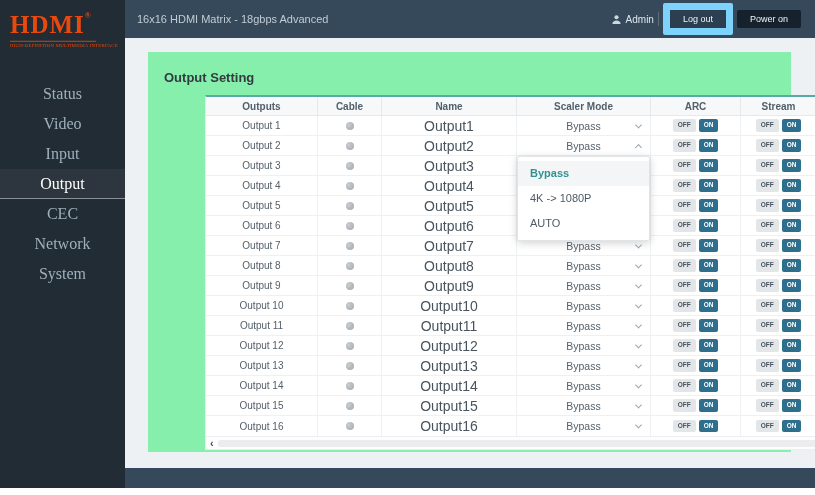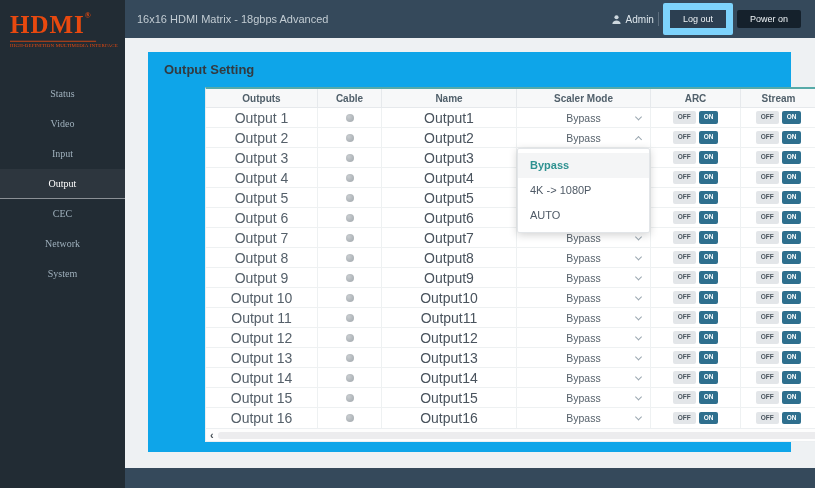--- a/index.html
+++ b/index.html
@@ -8,52 +8,52 @@
 
   .app { display: flex; width: 815px; height: 488px; }
 
   
   .sidebar { width: 125px; flex-shrink: 0; background: var(--sidebar-bg, #222c34); display: flex; flex-direction: column; font-family: Liberation Serif, serif; }
   .logo { padding: 12px 10px 8px 10px; }
   .logo-text { color: var(--logo-orange, #e8490f); font-size: 25px; font-weight: 800; letter-spacing: 1px; line-height: 1; }
   .logo-text .reg { font-size: 8px; font-weight: 700; vertical-align: top; letter-spacing: 0; }
   .logo-tagline { color: var(--logo-orange, #e8490f); font-size: 6px; white-space: nowrap; margin-top: 3px; border-top: 1px solid var(--logo-orange, #e8490f); padding-top: 2px; transform: scale(0.82); transform-origin: left center; letter-spacing: 0.2px; }
   .menu { margin-top: 22px; }
-  .menu-item { height: 30px; line-height: 30px; text-align: center; font-size: 10px; color: #9fb0bc; cursor: pointer; }
+  .menu-item { height: 30px; line-height: 30px; text-align: center; font-size: 16px; color: #9fb0bc; cursor: pointer; }
   .menu-item.active { color: #ffffff; background: rgba(255,255,255,0.05); border-bottom: 1px solid rgba(255,255,255,0.45); }
 
   
   .right { flex: 1; display: flex; flex-direction: column; background: #eef1f3; min-width: 0; }
 
   .topbar { height: 38px; flex-shrink: 0; background: var(--header-bg, #35495b); display: flex; align-items: center; justify-content: space-between; padding: 0 14px 0 12px; }
   .topbar-title { color: #c2ccd3; font-size: 11px; }
   .topbar-actions { display: flex; align-items: center; gap: 4px; }
   .user-icon { display: inline-flex; align-items: center; }
   .user-name { color: #dde6ec; font-size: 10px; }
   .hdivider { width: 1px; height: 14px; background: #5c6e7e; }
   .btn { border: none; border-radius: 2px; color: #eef3f6; font-size: 9px; padding: 4px 13px; cursor: pointer; font-family: "Liberation Sans", sans-serif; }
   .btn-logout { background: var(--logout-btn, #2c3f51); border: 7px solid #7dd3fc; }
   .btn-power { background: var(--power-btn, #15212c); }
 
   .content { flex: 1; padding: 14px 24px 16px 23px; position: relative; min-height: 0; }
-  .card { background: #0ea5e9; width: 100%; height: 100%; padding: 10px 16px; }
+  .card { background: #86efac; width: 100%; height: 100%; padding: 18px 16px; }
   .card-title { font-size: 13px; font-weight: bold; color: #333a40; margin-bottom: 10px; }
 
   
   .table-wrap { width: 680px; position: relative; margin-left: 41px; }
   .thead { display: grid; grid-template-columns: 112px 64px 135px 134px 90px 75px; background: #f7f8f9; border: 1px solid #e6e9ec; border-top: 2px solid var(--accent-teal, #56aaa8); height: 21px; }
   .th { font-size: 10px; font-weight: bold; color: #51606b; display: flex; align-items: center; justify-content: center; border-right: 1px solid #e6e9ec; }
   .th:last-child { border-right: none; }
 
   .tbody { border: 1px solid #eceff1; border-top: none; background: #fff; }
   .trow { display: grid; grid-template-columns: 112px 64px 135px 134px 90px 75px; height: 20px; border-bottom: 1px solid #eef1f2; }
   .trow:last-child { border-bottom: none; }
   .td { display: flex; align-items: center; justify-content: center; border-right: 1px solid #eef1f2; font-size: 10px; color: #55606a; position: relative; }
   .td:last-child { border-right: none; }
-  .c-out { font-size: 14px; }
+  .c-out { font-size: 10px; }
   .c-name { font-size: 14px; color: #49535d; }
   .dot { width: 8px; height: 8px; border-radius: 50%; background: radial-gradient(circle at 35% 35%, #c9cdd0, #9fa6ab); }
 
   .c-scaler { cursor: pointer; }
   .scaler-text { font-size: 10.5px; }
   .chev { position: absolute; right: 9px; top: 50%; width: 5px; height: 5px; border-right: 1.5px solid #9aa7b0; border-bottom: 1.5px solid #9aa7b0; }
   .chev.down { transform: translateY(-70%) rotate(45deg); }
   .chev.up { transform: translateY(-20%) rotate(225deg); }
 
   .toggle { display: flex; gap: 3px; }

